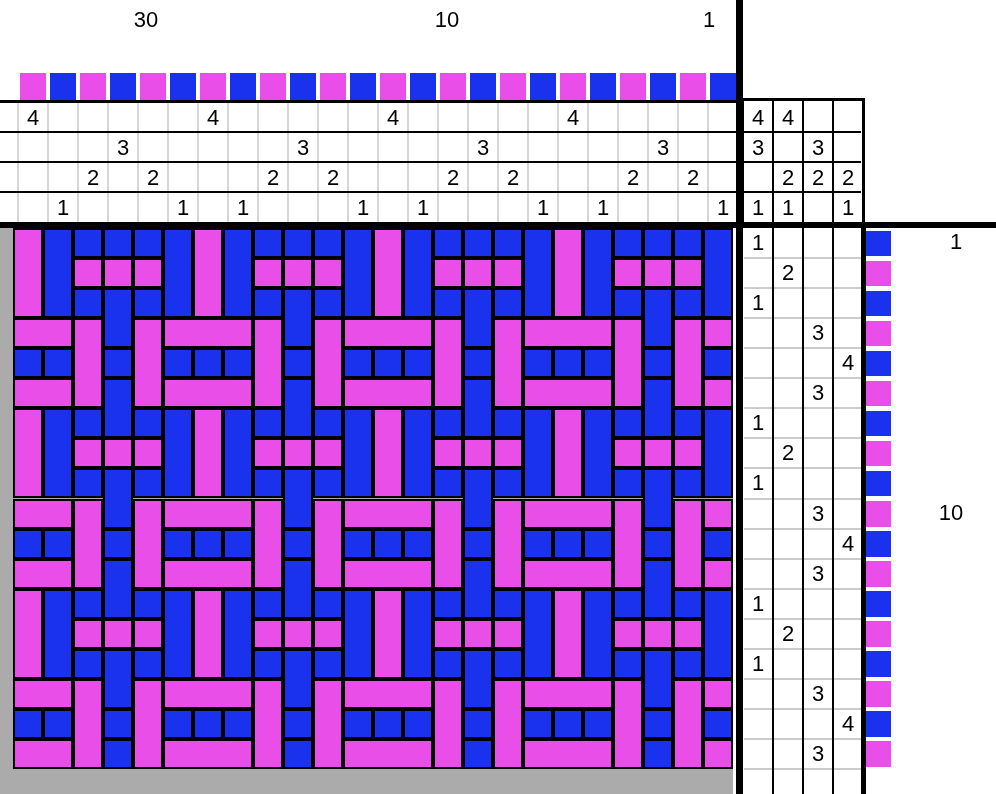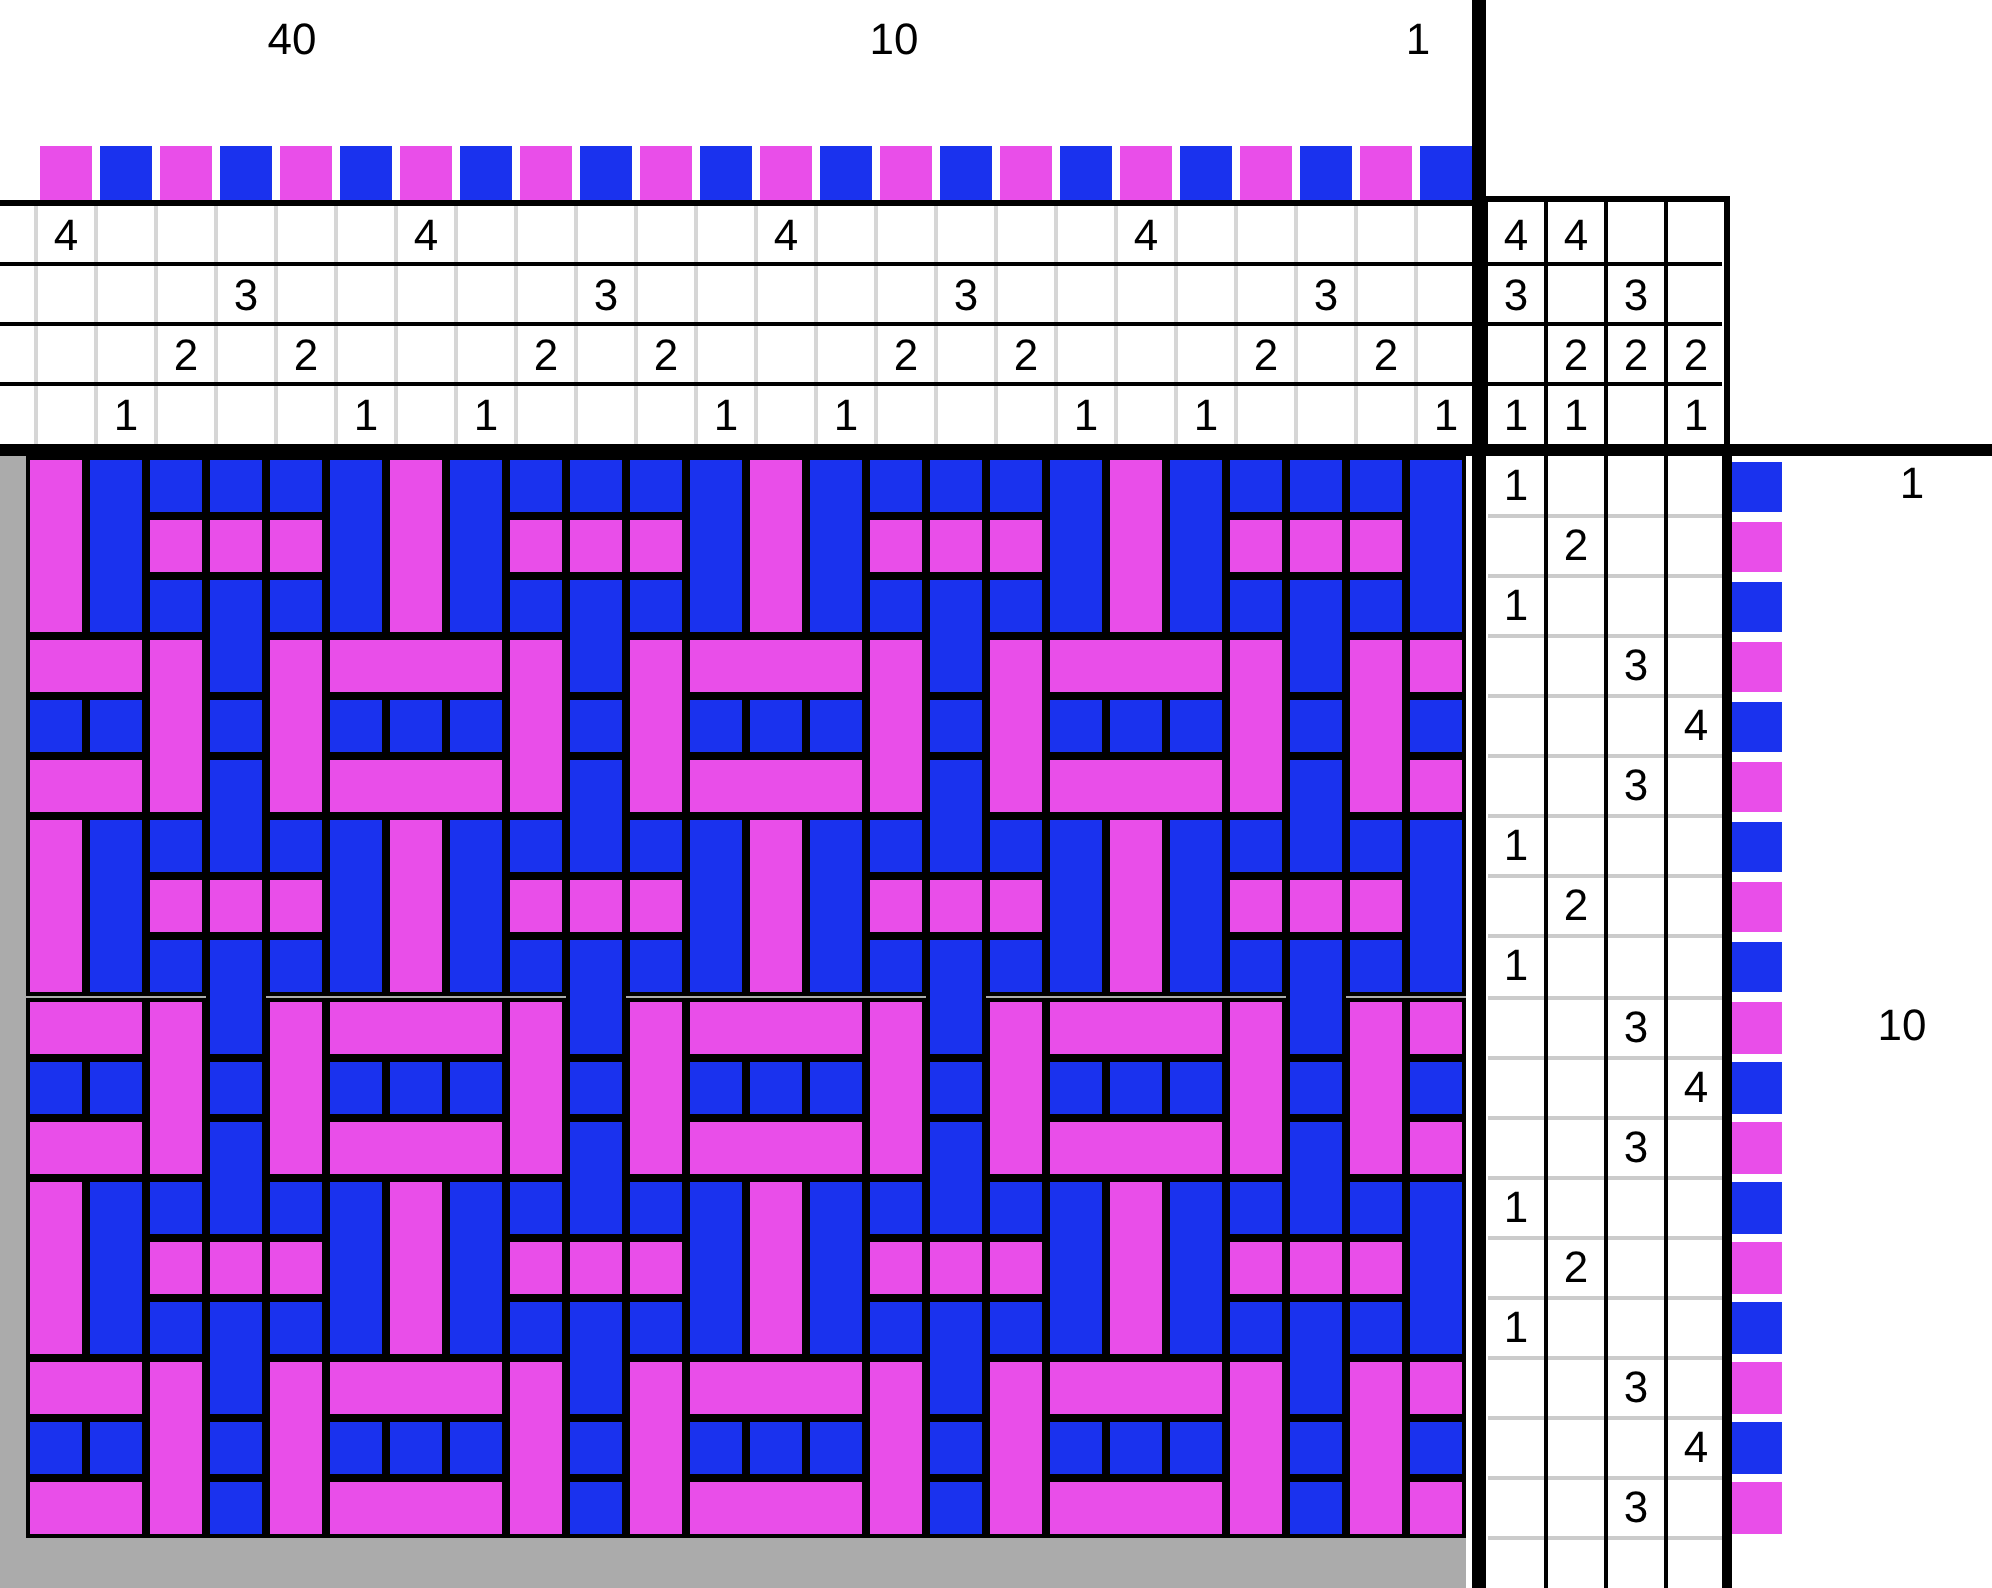--- a/index.html
+++ b/index.html
@@ -425,19 +425,19 @@
       <div class="abs" style="left: 866px; top: 681.33px; width: 25px; height: 25.5px; background: rgb(233, 78, 233);"></div>
       <div class="abs" style="left: 866px; top: 711.38px; width: 25px; height: 25.5px; background: rgb(26, 50, 238);"></div>
       <div class="abs" style="left: 866px; top: 741.43px; width: 25px; height: 25.5px; background: rgb(233, 78, 233);"></div>
     </div>
   <div id="layer-lines">
       <div class="abs" style="left: 0px; top: 100px; width: 736px; height: 2.5px; background: rgb(0, 0, 0);"></div>
       <div class="abs" style="left: 0px; top: 222px; width: 996px; height: 6px; background: rgb(0, 0, 0);"></div>
       <div class="abs" style="left: 736px; top: 0px; width: 7px; height: 794px; background: rgb(0, 0, 0);"></div>
     </div>
   <div id="layer-labels">
-      <div class="num" style="left: 146px; top: 20px;">40</div>
+      <div class="num" style="left: 146px; top: 20px;">30</div>
       <div class="num" style="left: 447px; top: 20px;">10</div>
       <div class="num" style="left: 709px; top: 20px;">1</div>
       <div class="num" style="left: 956px; top: 242px;">1</div>
       <div class="num" style="left: 951px; top: 513px;">10</div>
     </div>
 </div>
 
 </body></html>

